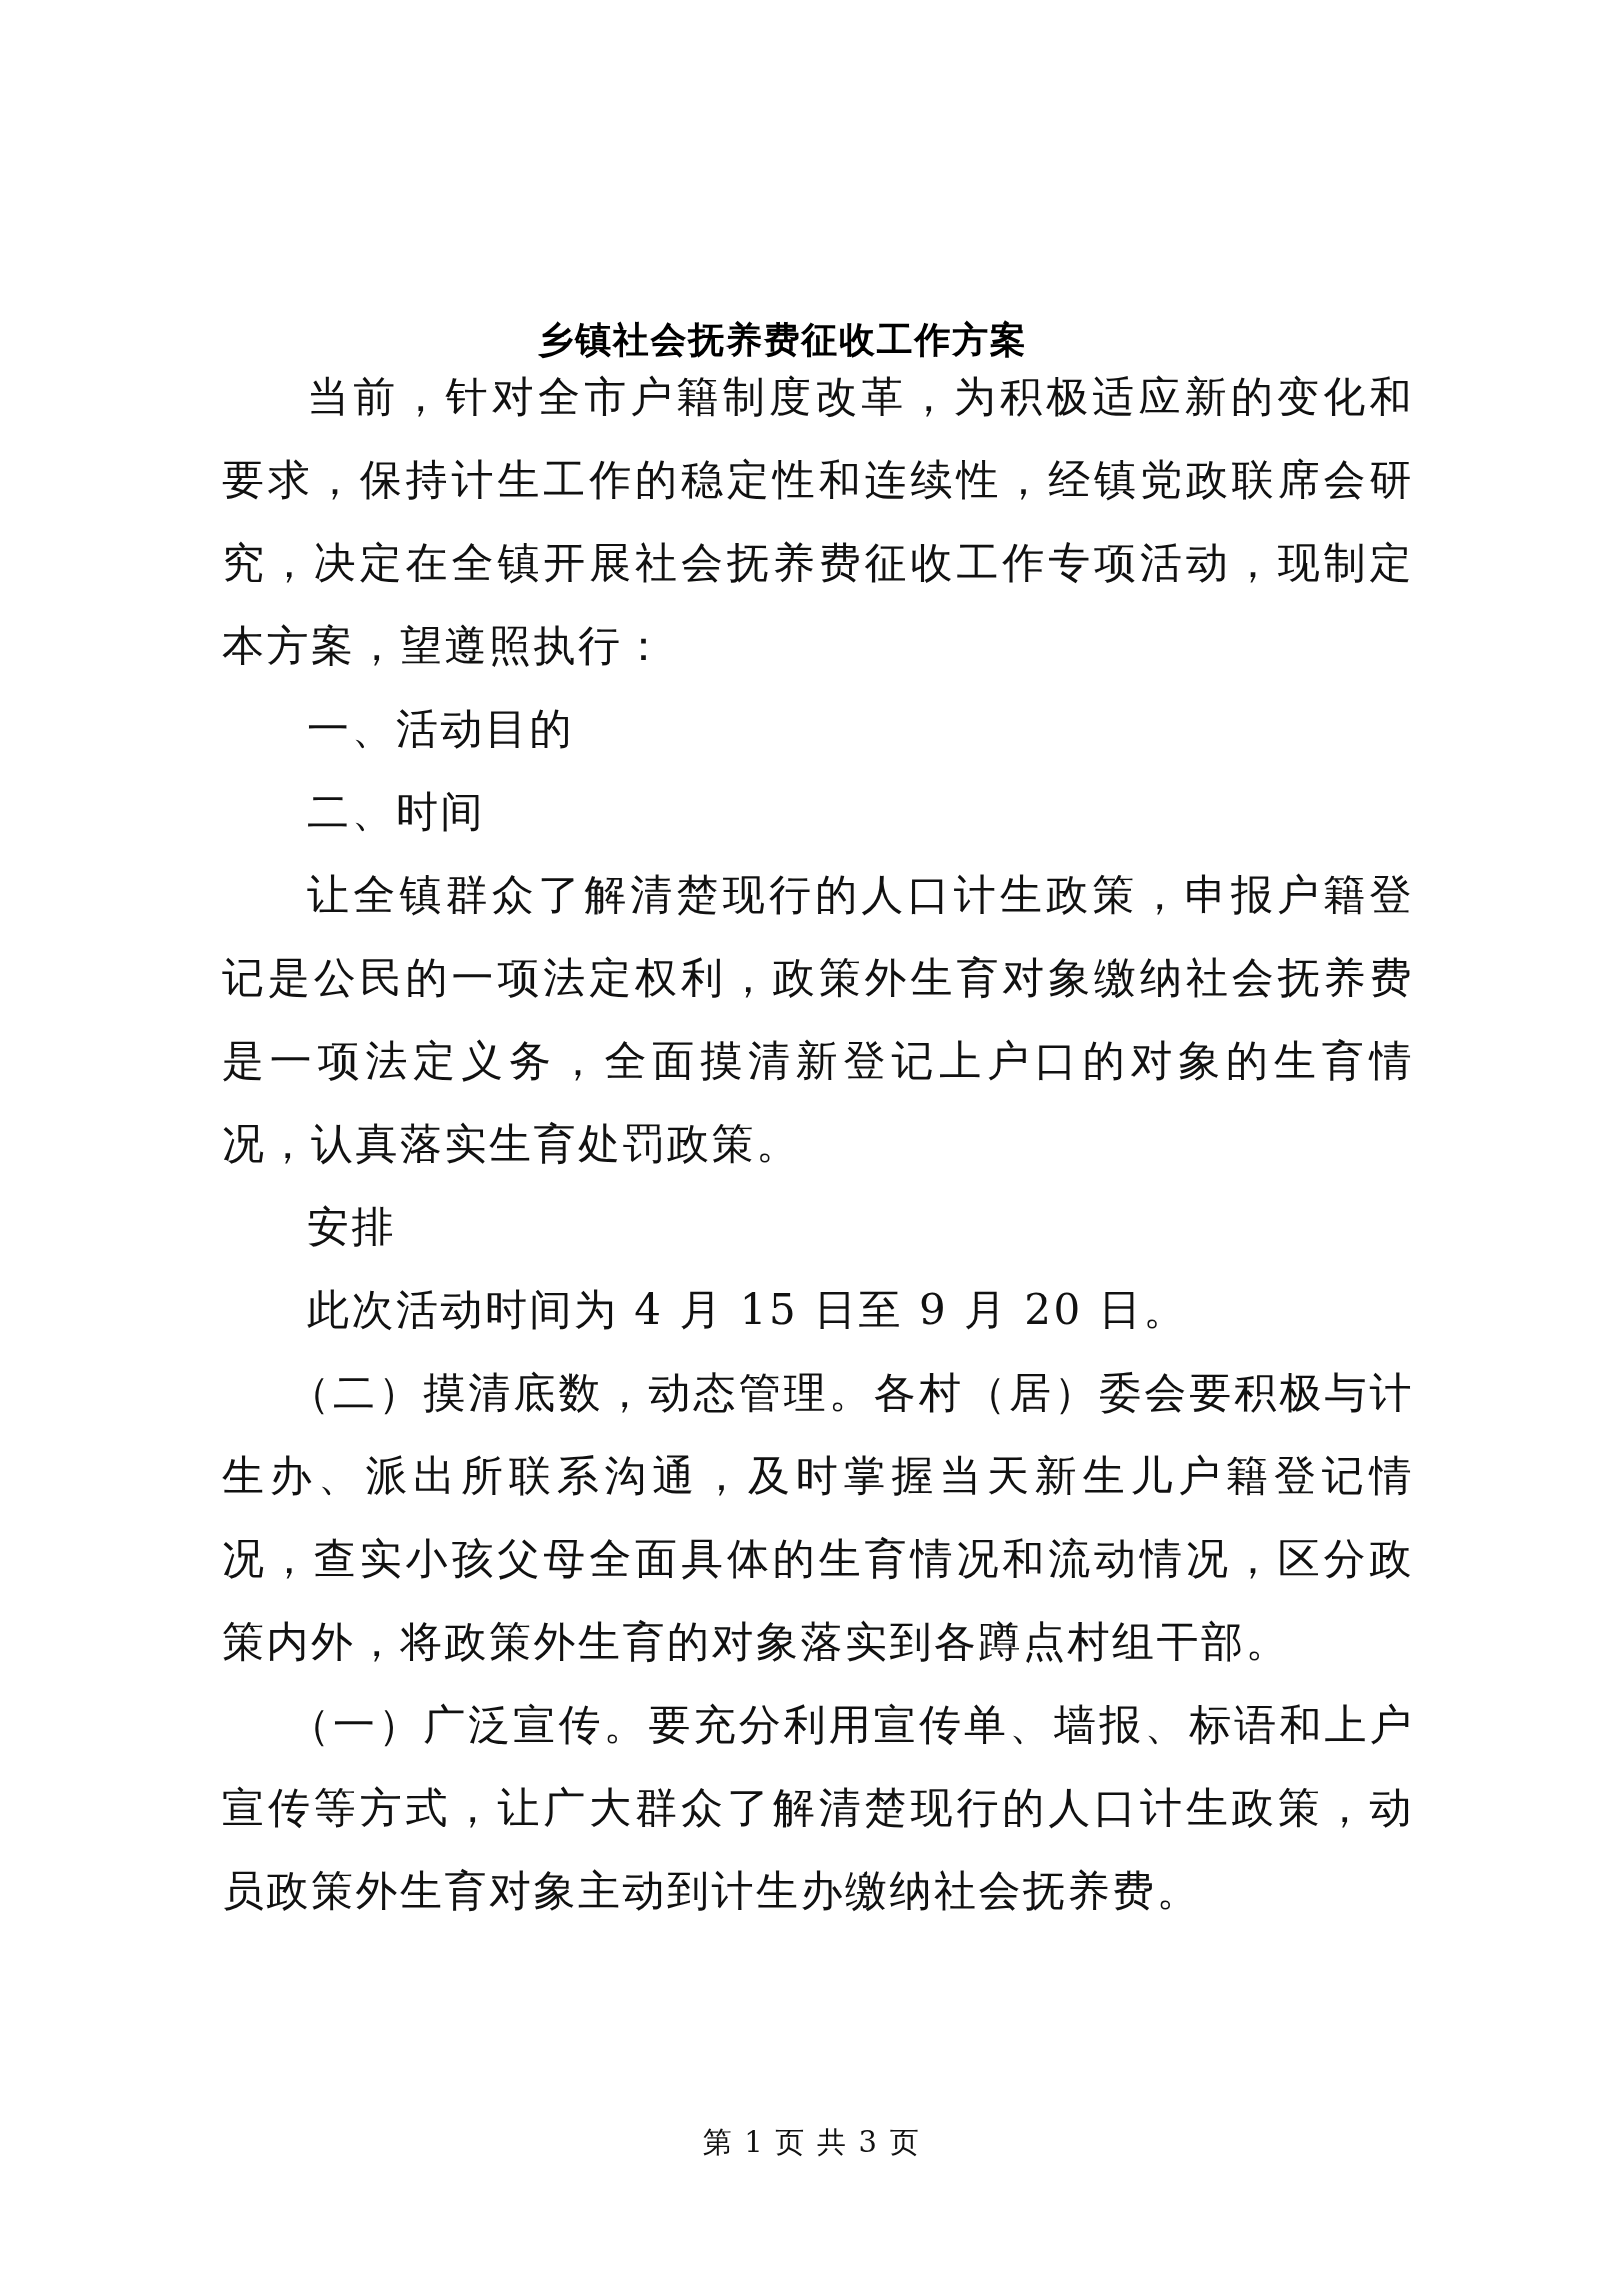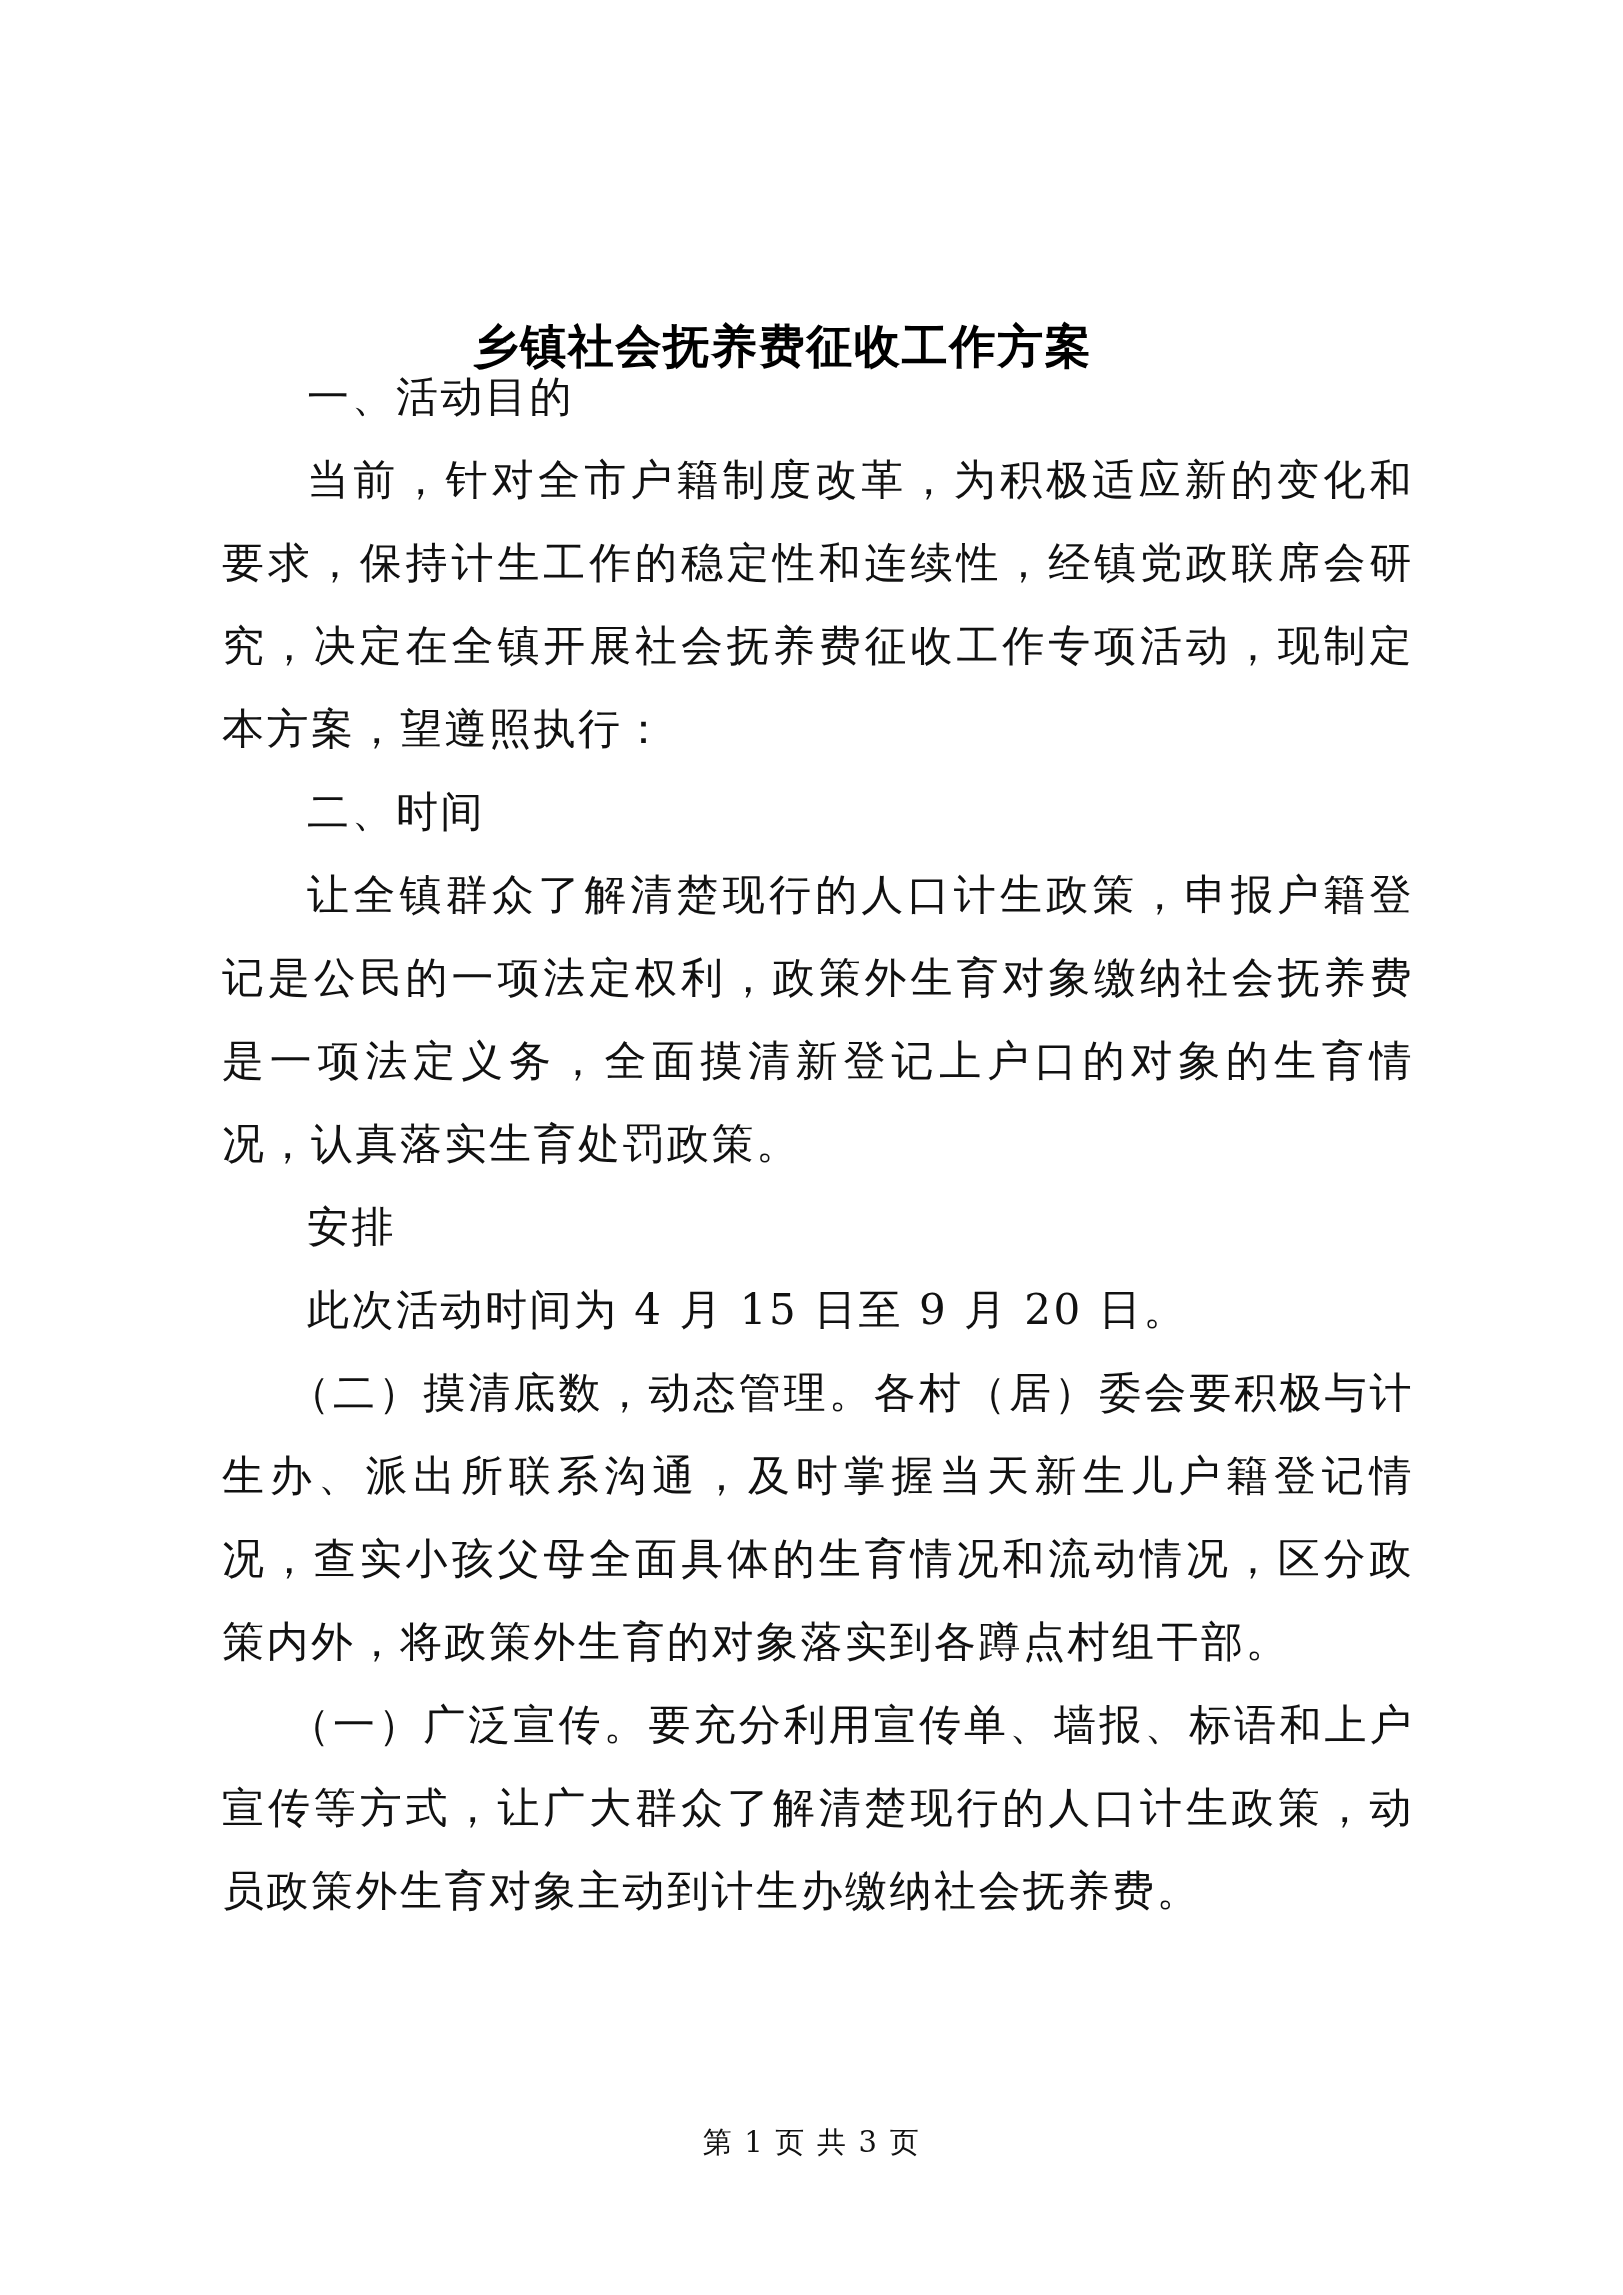--- a/index.html
+++ b/index.html
@@ -1,37 +1,37 @@
 <!DOCTYPE html>
 <html style="font-size:13.5px"><head>
 <meta charset="utf-8">
 <style>
   html, body { margin: 0; padding: 0; background: #ffffff; }
   body { width: 1623px; height: 2295px; position: relative; overflow: hidden;
          font-family: "DejaVu Serif", "Liberation Serif", serif; color: #111; }
   .page { position: absolute; left: 0; top: 0; width: 1623px; height: 2295px; }
   .title { position: absolute; top: 269px; left: 0; width: 1565px; text-align: center;
-           font-size: 46px; line-height: 93px; letter-spacing: 1.7px; color: #000; }
+           font-size: 36px; line-height: 93px; letter-spacing: 1.7px; color: #000; }
   .body-text { position: absolute; left: 222px; width: 1192px; top: 355px; }
   .para { font-size: 42px; line-height: 83px; margin: 0; text-align: justify;
           text-align-last: left; letter-spacing: 2.5px; }
   .indent { text-indent: 85px; }
   .indent-paren { text-indent: 66px; }
   .footer { position: absolute; top: 2097px; left: 0; width: 1623px; text-align: center;
             font-size: 29px; line-height: 42px; letter-spacing: 1.7px; color: #111; margin-top: 24px; }
 </style>
 </head>
 <body>
 
 <div class="page">
   <h1 class="title">乡镇社会抚养费征收工作方案</h1>
 
   <div class="body-text">
+    <p class="para indent">当前，针对全市户籍制度改革，为积极适应新的变化和要求，保持计生工作的稳定性和连续性，经镇党政联席会研究，决定在全镇开展社会抚养费征收工作专项活动，现制定本方案，望遵照执行：</p>
     <p class="para indent">一、活动目的</p>
-    <p class="para indent">当前，针对全市户籍制度改革，为积极适应新的变化和要求，保持计生工作的稳定性和连续性，经镇党政联席会研究，决定在全镇开展社会抚养费征收工作专项活动，现制定本方案，望遵照执行：</p>
     <p class="para indent">二、时间</p>
     <p class="para indent">让全镇群众了解清楚现行的人口计生政策，申报户籍登记是公民的一项法定权利，政策外生育对象缴纳社会抚养费是一项法定义务，全面摸清新登记上户口的对象的生育情况，认真落实生育处罚政策。</p>
     <p class="para indent">安排</p>
     <p class="para indent">此次活动时间为 4 月 15 日至 9 月 20 日。</p>
     <p class="para indent-paren">（二）摸清底数，动态管理。各村（居）委会要积极与计生办、派出所联系沟通，及时掌握当天新生儿户籍登记情况，查实小孩父母全面具体的生育情况和流动情况，区分政策内外，将政策外生育的对象落实到各蹲点村组干部。</p>
     <p class="para indent-paren">（一）广泛宣传。要充分利用宣传单、墙报、标语和上户宣传等方式，让广大群众了解清楚现行的人口计生政策，动员政策外生育对象主动到计生办缴纳社会抚养费。</p>
   </div>
 
   <div class="footer">第 1 页  共 3 页</div>
 </div>

